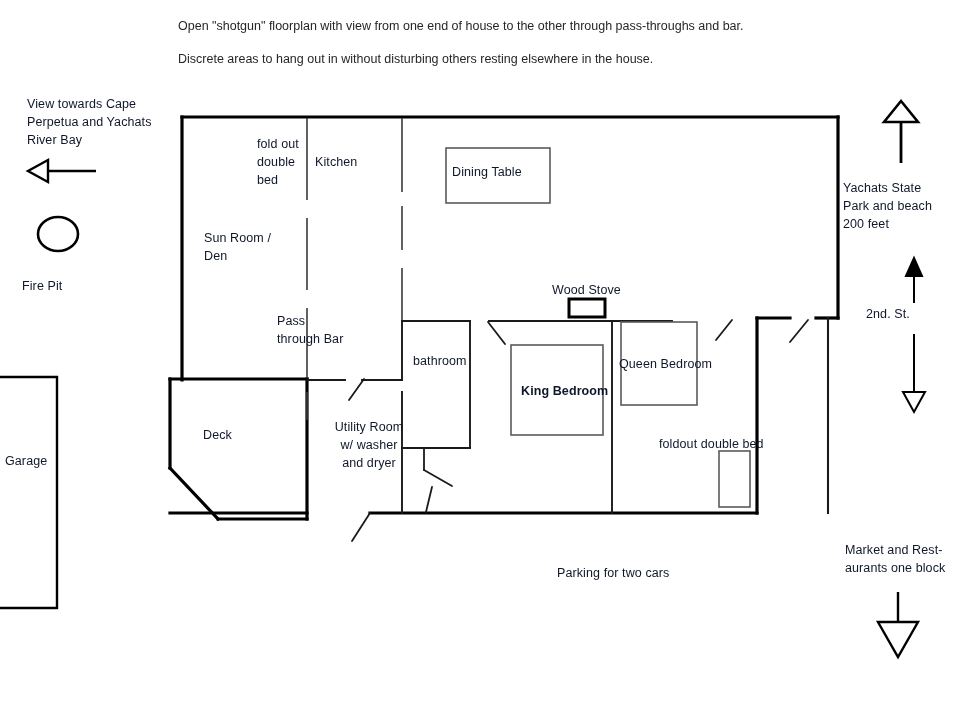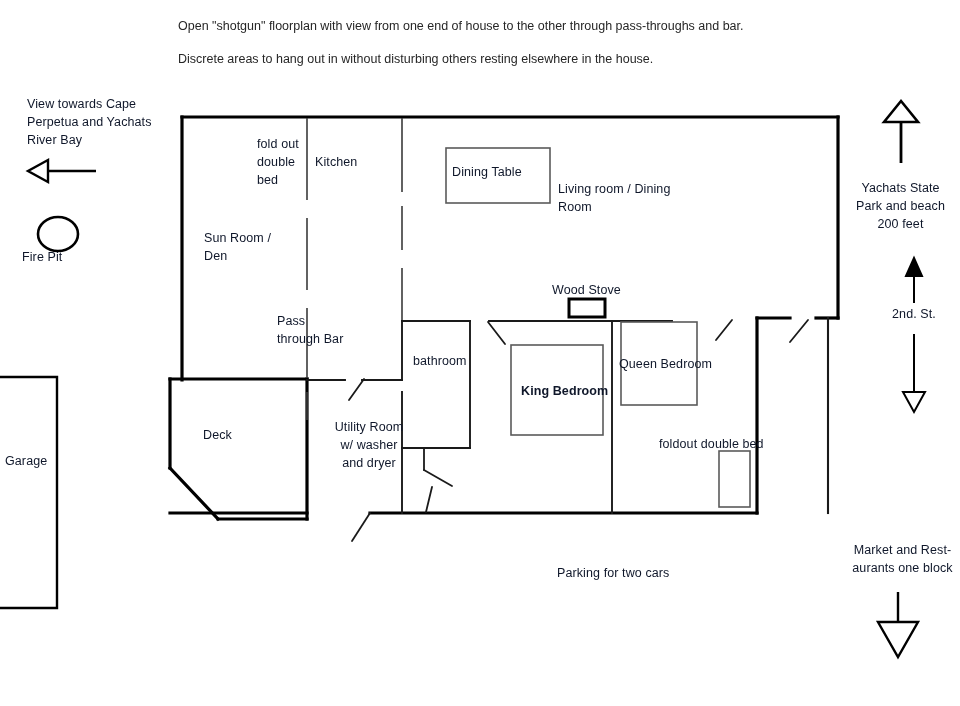--- a/index.html
+++ b/index.html
@@ -34,21 +34,21 @@
     white-space: pre-line;
     letter-spacing: 0.1px;
   }
   .hdr {
     position: absolute;
     color: #262626;
     font-size: 12.5px;
     line-height: 1.55;
     white-space: pre-line;
   }
-  .ctr { text-align: center; }
+  .ctr { }
 </style>
 </head>
 <body>
 
 <div id="canvas">
 
   <svg id="plan-svg" viewBox="0 0 960 706">
 
     <g fill="none" stroke="#000000" stroke-width="3.2" stroke-linecap="square">
 
@@ -175,21 +175,21 @@
 
   </svg>
 
   <div class="hdr" style="left:178px; top:17px; width:620px;">Open "shotgun" floorplan with view from one end of house to the other through pass-throughs and bar.</div>
   <div class="hdr" style="left:178px; top:38px; width:620px;margin-top:12px;">Discrete areas to hang out in without disturbing others resting elsewhere in the house.</div>
 
   <div class="lbl" style="left:27px; top:96px; width:140px;">View towards Cape
 Perpetua and Yachats
 River Bay</div>
 
-  <div class="lbl" style="left:22px; top:249px;text-align:center;">Fire Pit</div>
+  <div class="lbl" style="left:22px; top:278px;text-align:center;">Fire Pit</div>
 
   <div class="lbl ctr" style="left:843px; top:180px; width:115px;">Yachats State
 Park and beach
 200 feet</div>
 
   <div class="lbl ctr" style="left:866px; top:306px; width:96px;">2nd. St.</div>
 
   <div class="lbl ctr" style="left:845px; top:542px; width:115px;">Market and Rest-
 aurants one block</div>
 
@@ -206,22 +206,20 @@
 double
 bed</div>
 
   <div class="lbl" style="left:315px; top:154px;">Kitchen</div>
 
   <div class="lbl" style="left:277px; top:313px; width:100px;">Pass
 through Bar</div>
 
   <div class="lbl" style="left:452px; top:164px;">Dining Table</div>
 
-  <div class="lbl" style="left:558px; top:181px; width:145px;">Living room / Dining
-Room</div>
 
   <div class="lbl" style="left:552px; top:282px;">Wood Stove</div>
 
   <div class="lbl" style="left:413px; top:353px;">bathroom</div>
 
   <div class="lbl" style="left:319px; top:419px; width:100px;text-align:center;">Utility Room
 w/ washer
 and dryer</div>
 
   <div class="lbl" style="left:521px; top:383px;font-weight:bold;">King Bedroom</div>

